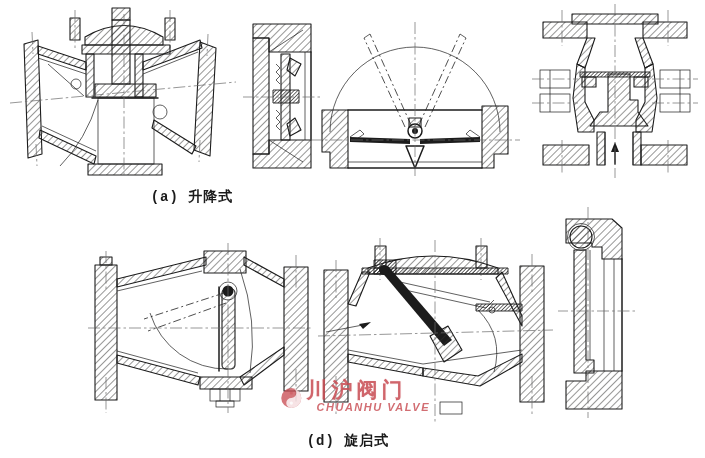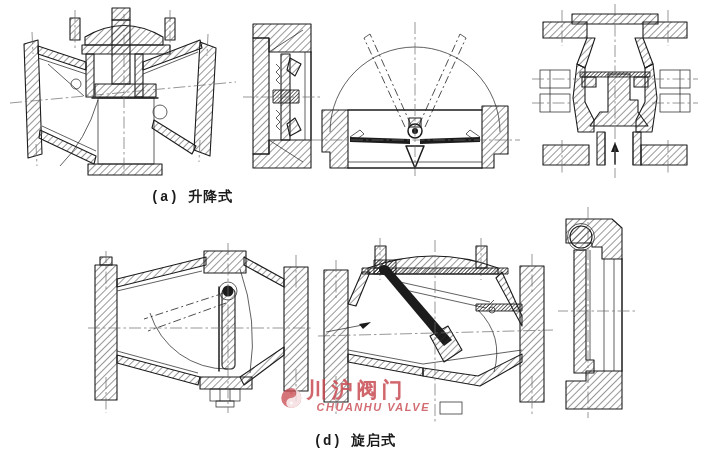--- a/index.html
+++ b/index.html
@@ -247,21 +247,21 @@
     <circle class="h" cx="23" cy="32" r="11"></circle>
     <path class="h" d="M16,45 h12 v110 h8 v13 h-20 z"></path>
     <line class="ol" x1="64" y1="54" x2="64" y2="166"></line>
     <line class="t" x1="56" y1="54" x2="56" y2="166"></line>
     <line class="t" x1="46" y1="54" x2="46" y2="166"></line>
     <line class="t" x1="32" y1="45" x2="32" y2="155"></line>
     <line class="cl" x1="-2" y1="106" x2="82" y2="106"></line>
     <line class="cl" x1="30" y1="2" x2="30" y2="213"></line>
   </svg>
 
-  <div class="caption" style="left:285px;top:432px;width:140px">(d) 旋启式</div>
+  <div class="caption" style="left:278px;top:432px;width:140px">(d) 旋启式</div>
 
   <div class="watermark">
     <svg width="36" height="36" viewBox="0 0 36 36">
       <circle cx="18" cy="18" r="16" fill="#c84b52" opacity="0.9"></circle>
       <path d="M18,2 a16,16 0 0 1 0,32 a8,8 0 0 1 0,-16 a8,8 0 0 0 0,-16" fill="#ffffff" opacity="0.8"></path>
       <circle cx="18" cy="10" r="2.6" fill="#c84b52"></circle>
       <circle cx="18" cy="26" r="2.6" fill="#ffffff" opacity="0.85"></circle>
     </svg>
     <div class="wm-text">
       <div class="wm-cn">川沪阀门</div>

